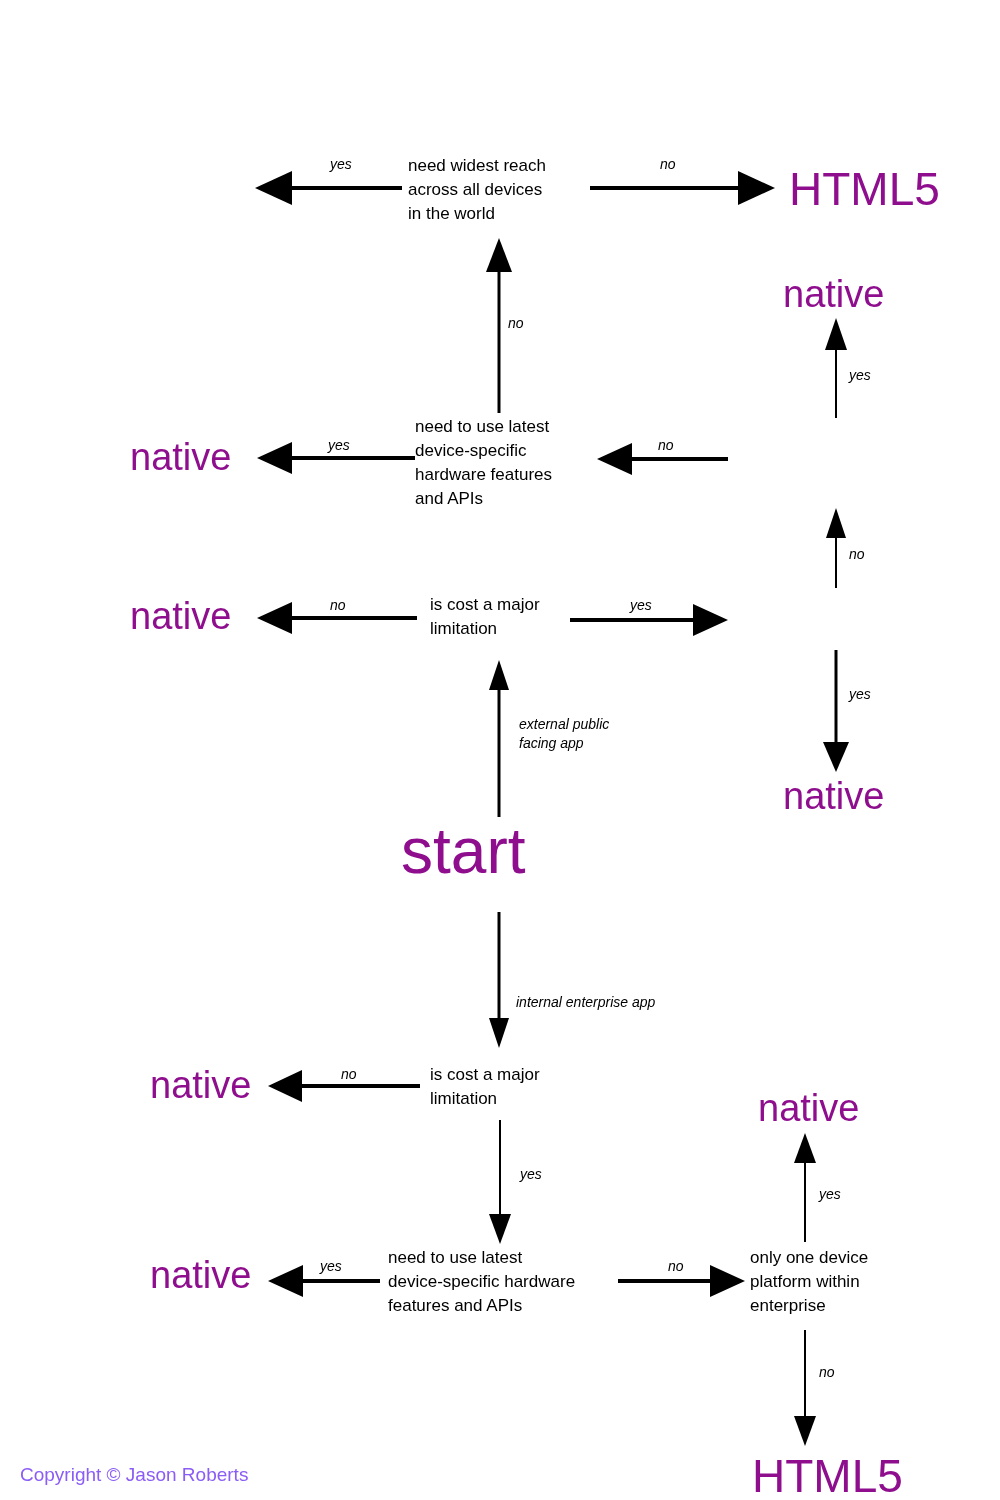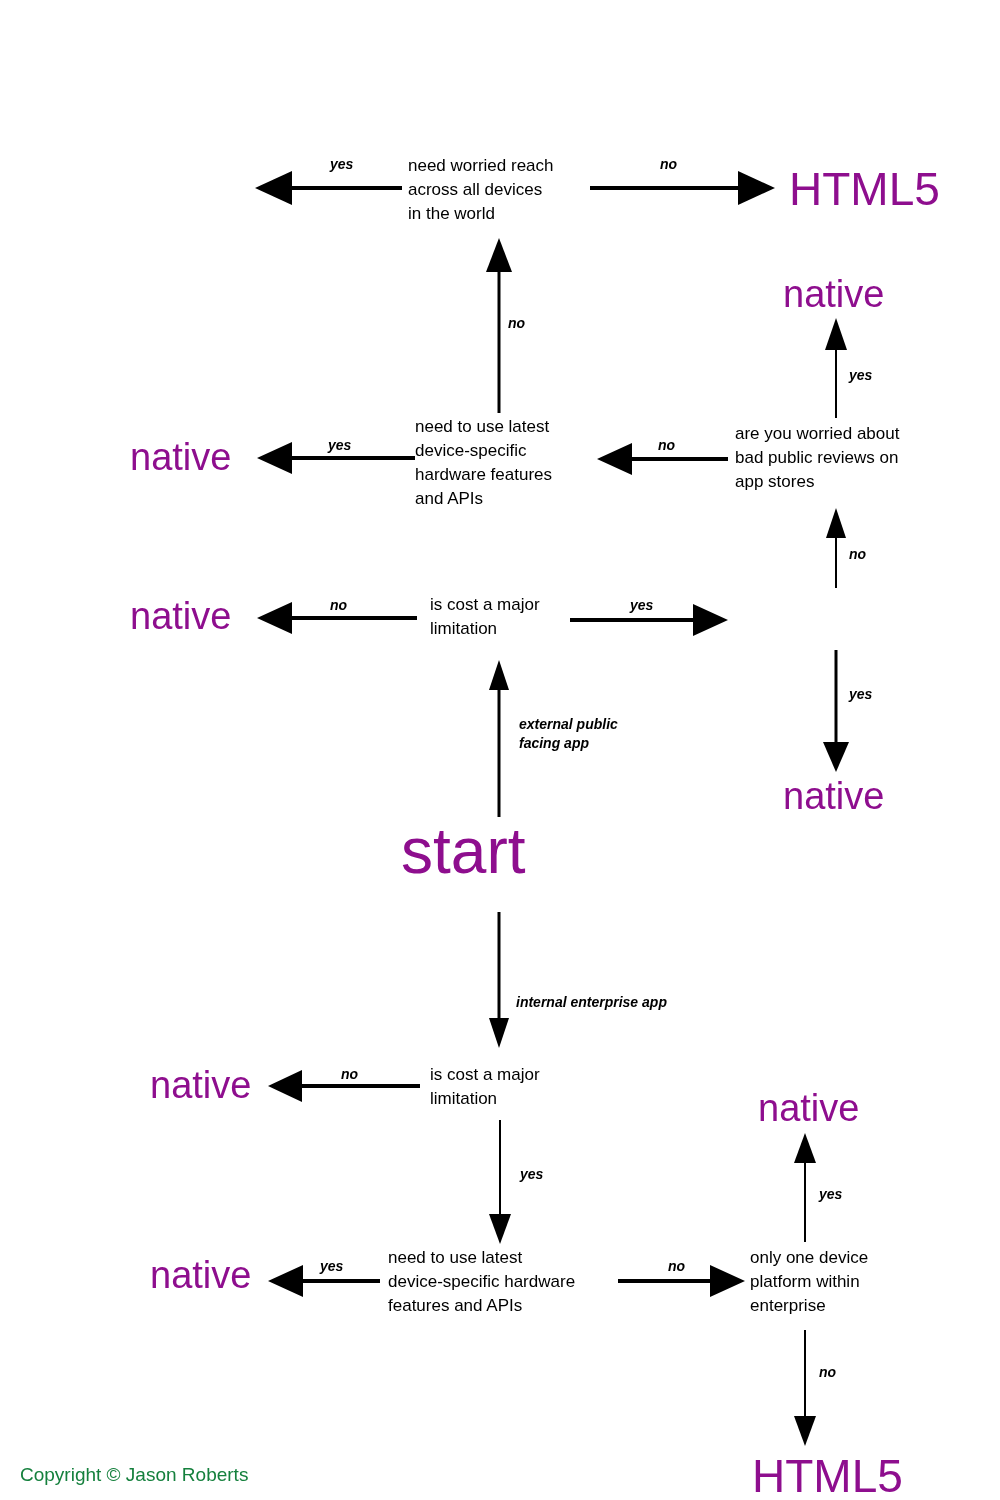--- a/index.html
+++ b/index.html
@@ -58,21 +58,21 @@
     font-weight: 400;
     white-space: pre-line;
   }
 
   
   .edge-label {
     color: #000000;
     font-style: italic;
     font-size: 14px;
     line-height: 19px;
-    font-weight: 700;
+    font-weight: 400;
     white-space: pre-line;
   }
 
   
   #arrows {
     position: absolute;
     left: 0; top: 0;
     width: 1000px; height: 1500px;
     pointer-events: none;
   }
@@ -174,44 +174,41 @@
     <g>
       <line x1="805" y1="1330" x2="805" y2="1424" stroke-width="2"></line>
       <polygon points="805,1446 794,1416 816,1416"></polygon>
     </g>
   </svg>
 
 
 
   <div class="abs edge-label" style="left:330px; top:155px;">yes</div>
 
-  <div class="abs node" style="left:408px; top:154px; width:180px;">need worried reach
+  <div class="abs node" style="left:408px; top:154px; width:180px;">need widest reach
 across all devices
 in the world</div>
 
   <div class="abs edge-label" style="left:660px; top:155px;">no</div>
 
   <div class="abs terminal t-html5" style="left:789px; top:165px;">HTML5</div>
 
   <div class="abs edge-label" style="left:508px; top:314px;">no</div>
 
   <div class="abs terminal t-native" style="left:130px; top:438px;">native</div>
 
   <div class="abs edge-label" style="left:328px; top:436px;">yes</div>
 
   <div class="abs node" style="left:415px; top:415px; width:195px;">need to use latest
 device-specific
 hardware features
 and APIs</div>
 
   <div class="abs edge-label" style="left:658px; top:436px;">no</div>
 
-  <div class="abs node" style="left:735px; top:422px; width:215px;">are you worried about
-bad public reviews on
-app stores</div>
 
   <div class="abs terminal t-native" style="left:783px; top:275px;">native</div>
 
   <div class="abs edge-label" style="left:849px; top:366px;">yes</div>
 
   <div class="abs edge-label" style="left:849px; top:545px;">no</div>
 
   <div class="abs terminal t-native" style="left:130px; top:597px;">native</div>
 
   <div class="abs edge-label" style="left:330px; top:596px;">no</div>
@@ -257,15 +254,15 @@
 enterprise</div>
 
   <div class="abs terminal t-native" style="left:758px; top:1089px;">native</div>
 
   <div class="abs edge-label" style="left:819px; top:1185px;">yes</div>
 
   <div class="abs edge-label" style="left:819px; top:1363px;">no</div>
 
   <div class="abs terminal t-html5" style="left:752px; top:1452px;">HTML5</div>
 
-  <div class="abs" style="left:20px; top:1464px; color:#15803d; font-size:19px; line-height:22px; font-weight:400;">Copyright © Jason Roberts</div>
+  <div class="abs" style="left:20px; top:1464px; color:#8b5cf6; font-size:19px; line-height:22px; font-weight:400;">Copyright © Jason Roberts</div>
 
 </div>
 
 </body></html>

